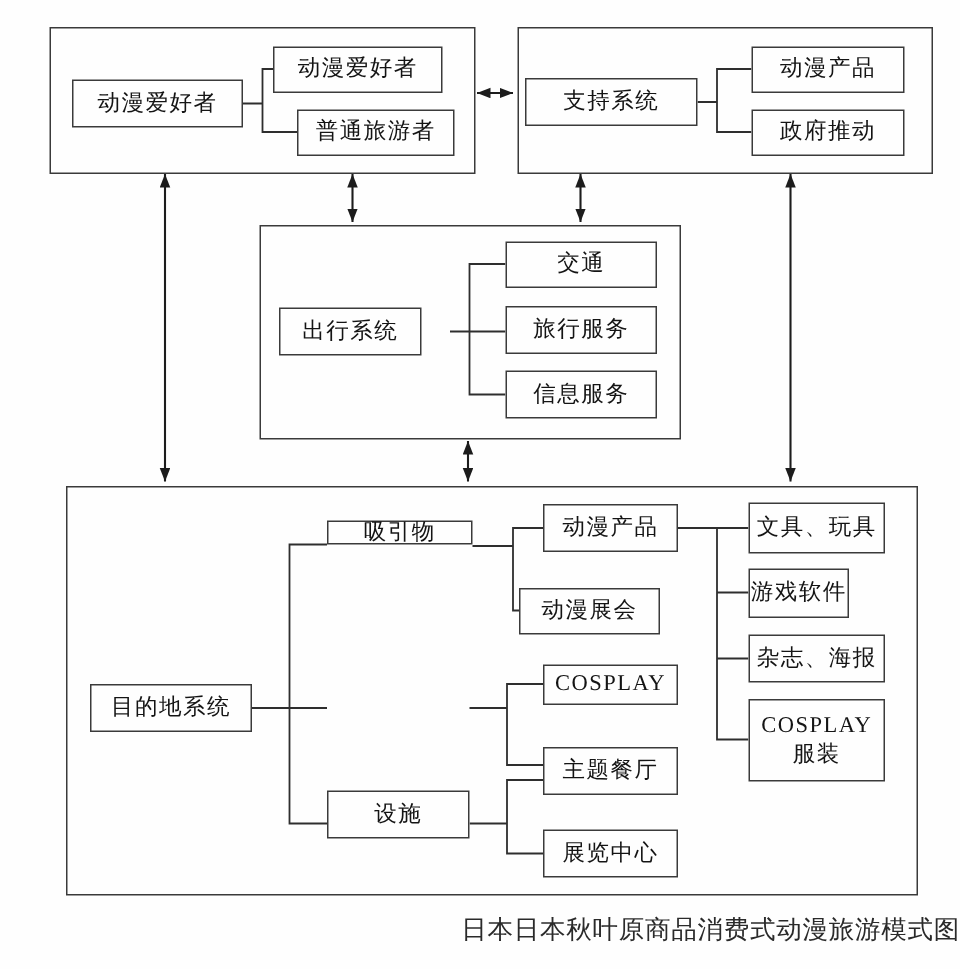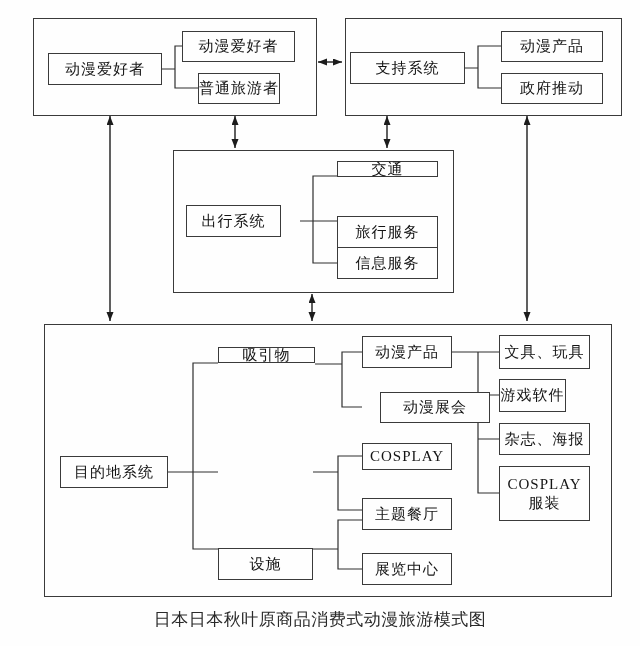--- a/index.html
+++ b/index.html
@@ -29,21 +29,21 @@
     font-size:15px;
     letter-spacing:1px;
     line-height:1.25;
     white-space:pre-line;
     z-index:2;
     box-sizing:border-box;
   }
   .caption{
     position:absolute;
     left:0;right:0;top:608px;
-    text-align:center;
+    text-align:right;
     font-family:"Liberation Sans","DejaVu Sans",sans-serif;
     font-size:17px;
     color:#2a2a2a;
     letter-spacing:0.5px;
     z-index:2;
   }
 </style>
 </head>
 <body>
 
@@ -76,37 +76,37 @@
     <line class="arrow" x1="312" y1="294" x2="312" y2="321" marker-start="url(#as)" marker-end="url(#ae)"></line>
   </svg>
 
   <div class="frame" style="left:33px;top:18px;width:282px;height:96px"></div>
   <div class="frame" style="left:345px;top:18px;width:275px;height:96px"></div>
   <div class="frame" style="left:173px;top:150px;width:279px;height:141px"></div>
   <div class="frame" style="left:44px;top:324px;width:566px;height:271px"></div>
 
   <div class="box" style="left:48px;top:53px;width:114px;height:32px">动漫爱好者</div>
   <div class="box" style="left:182px;top:31px;width:113px;height:31px">动漫爱好者</div>
-  <div class="box" style="left:198px;top:73px;width:82px;height:31px">普通旅游者</div>
+  <div class="box" style="left:198px;top:73px;width:105px;height:31px">普通旅游者</div>
 
   <div class="box" style="left:350px;top:52px;width:115px;height:32px">支持系统</div>
   <div class="box" style="left:501px;top:31px;width:102px;height:31px">动漫产品</div>
   <div class="box" style="left:501px;top:73px;width:102px;height:31px">政府推动</div>
 
   <div class="box" style="left:186px;top:205px;width:95px;height:32px">出行系统</div>
-  <div class="box" style="left:337px;top:161px;width:101px;height:16px">交通</div>
-  <div class="box" style="left:337px;top:216px;width:101px;height:32px">旅行服务</div>
+  <div class="box" style="left:337px;top:161px;width:101px;height:31px">交通</div>
+  <div class="box" style="left:337px;top:204px;width:101px;height:32px">旅行服务</div>
   <div class="box" style="left:337px;top:247px;width:101px;height:32px">信息服务</div>
 
   <div class="box" style="left:60px;top:456px;width:108px;height:32px">目的地系统</div>
   <div class="box" style="left:218px;top:347px;width:97px;height:16px">吸引物</div>
-  <div class="box" style="left:218px;top:548px;width:95px;height:32px">设施</div>
+  <div class="box" style="left:218px;top:527px;width:95px;height:32px">设施</div>
 
   <div class="box" style="left:362px;top:336px;width:90px;height:32px">动漫产品</div>
-  <div class="box" style="left:380px;top:392px;width:110px;height:31px">动漫展会</div>
+  <div class="box" style="left:346px;top:392px;width:94px;height:31px">动漫展会</div>
   <div class="box" style="left:362px;top:443px;width:90px;height:27px">COSPLAY</div>
   <div class="box" style="left:362px;top:498px;width:90px;height:32px">主题餐厅</div>
   <div class="box" style="left:362px;top:553px;width:90px;height:32px">展览中心</div>
 
   <div class="box" style="left:499px;top:335px;width:91px;height:34px">文具、玩具</div>
   <div class="box" style="left:499px;top:379px;width:67px;height:33px">游戏软件</div>
   <div class="box" style="left:499px;top:423px;width:91px;height:32px">杂志、海报</div>
   <div class="box" style="left:499px;top:466px;width:91px;height:55px">COSPLAY
 服装</div>
 

